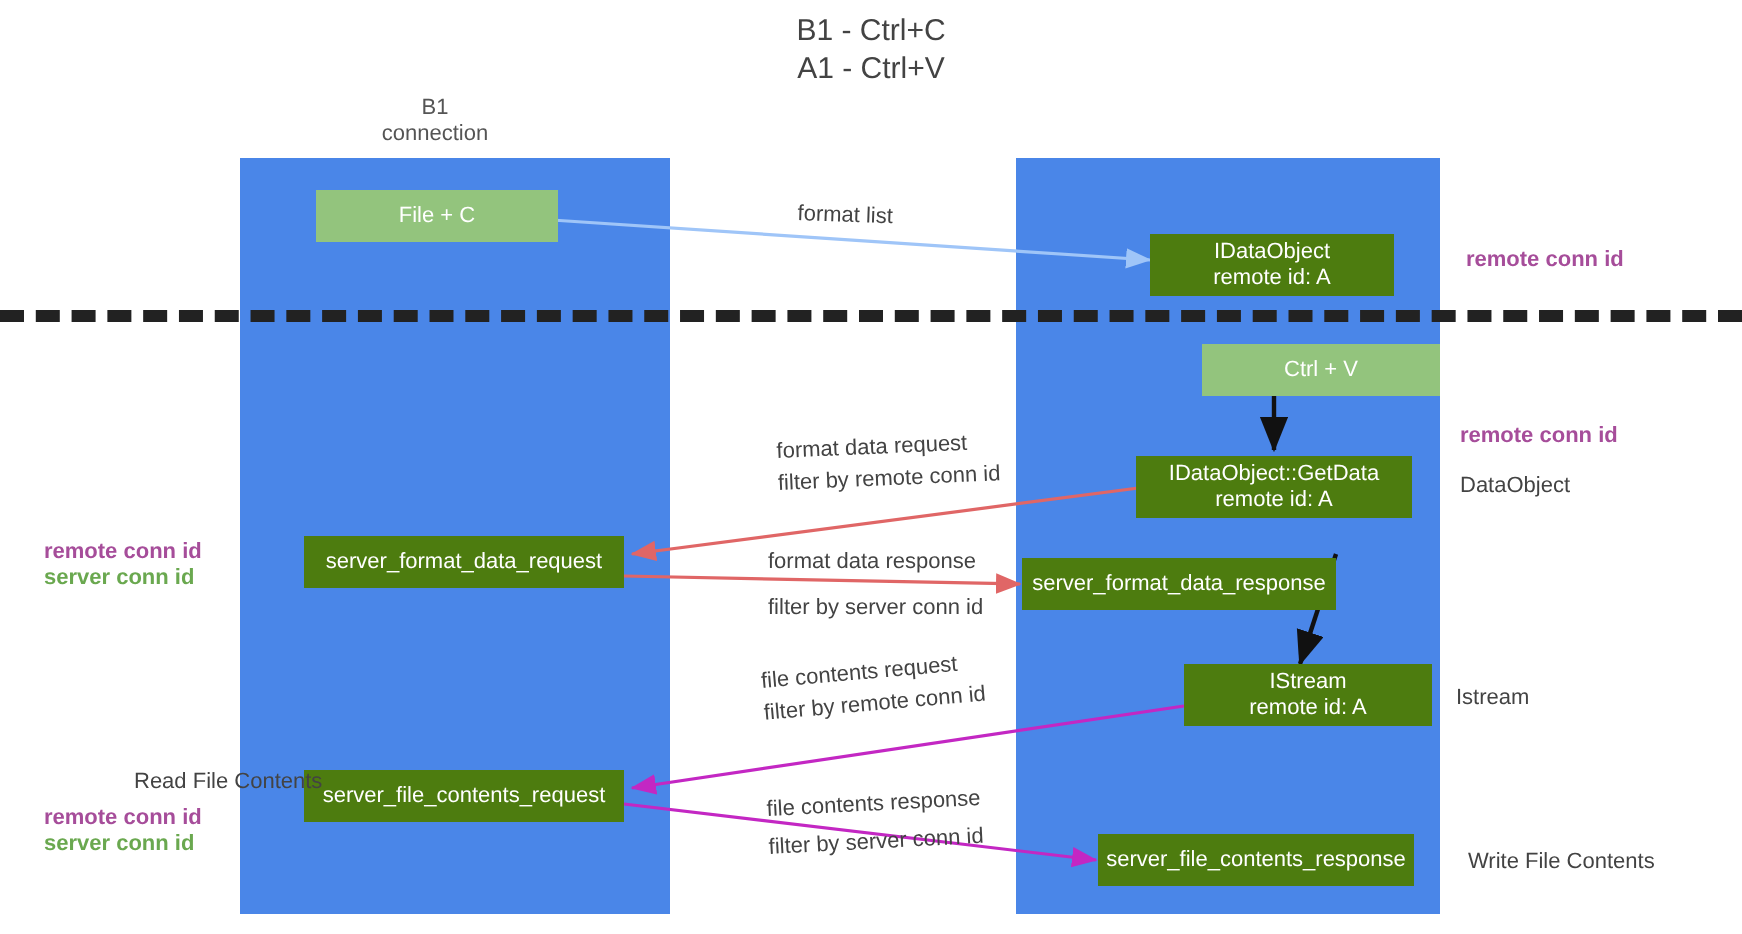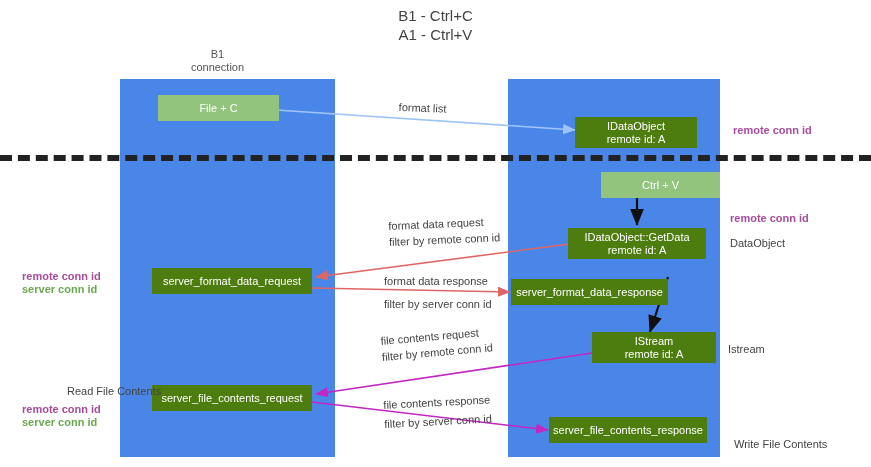--- a/index.html
+++ b/index.html
@@ -159,21 +159,21 @@
   </div>
 
   <div class="abs lbl purple" style="left:733px;top:123px;">remote conn id</div>
 
   <div class="abs lbl purple" style="left:730px;top:211px;">remote conn id</div>
 
   <div class="abs lbl dark" style="left:730px;top:236px;">DataObject</div>
 
   <div class="abs lbl dark" style="left:728px;top:342px;">Istream</div>
 
-  <div class="abs lbl dark" style="left:734px;top:424px;margin-top:13px;">Write File Contents</div>
+  <div class="abs lbl dark" style="left:734px;top:424px;">Write File Contents</div>
 
   <div class="abs lbl purple" style="left:22px;top:269px;">remote conn id</div>
   <div class="abs lbl green" style="left:22px;top:282px;">server conn id</div>
 
   <div class="abs lbl dark" style="left:26px;top:384px;padding-left:41px;">Read File Contents</div>
   <div class="abs lbl purple" style="left:22px;top:402px;">remote conn id</div>
   <div class="abs lbl green" style="left:22px;top:415px;">server conn id</div>
 
 </div>
 

